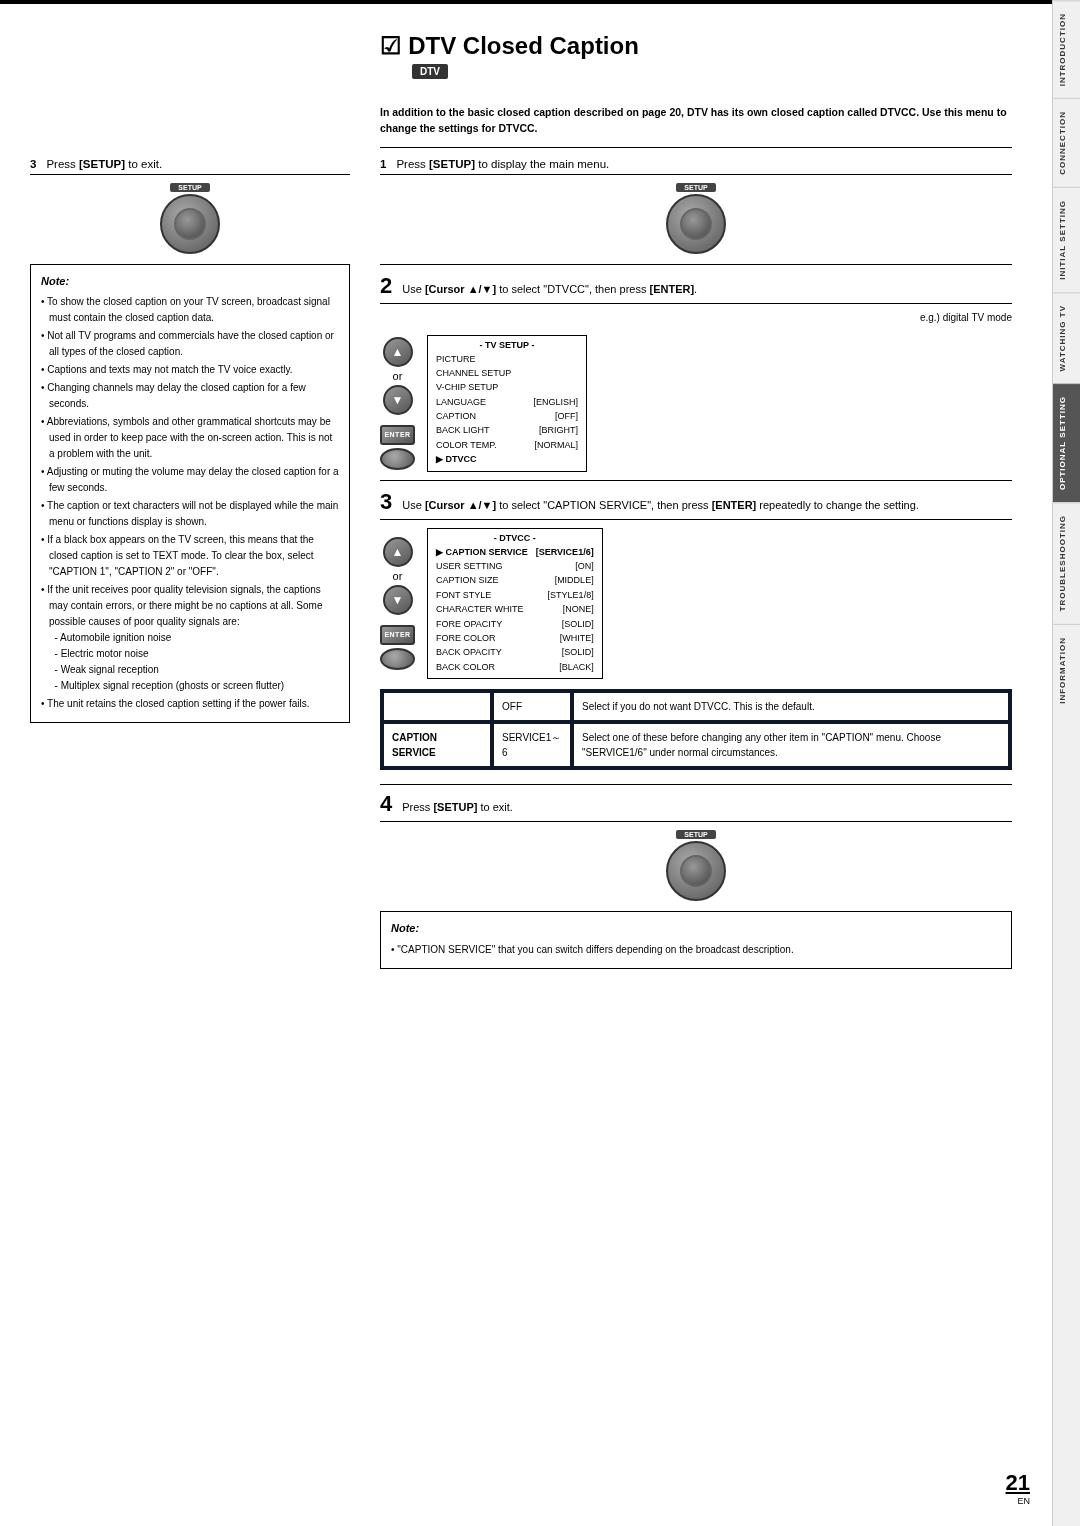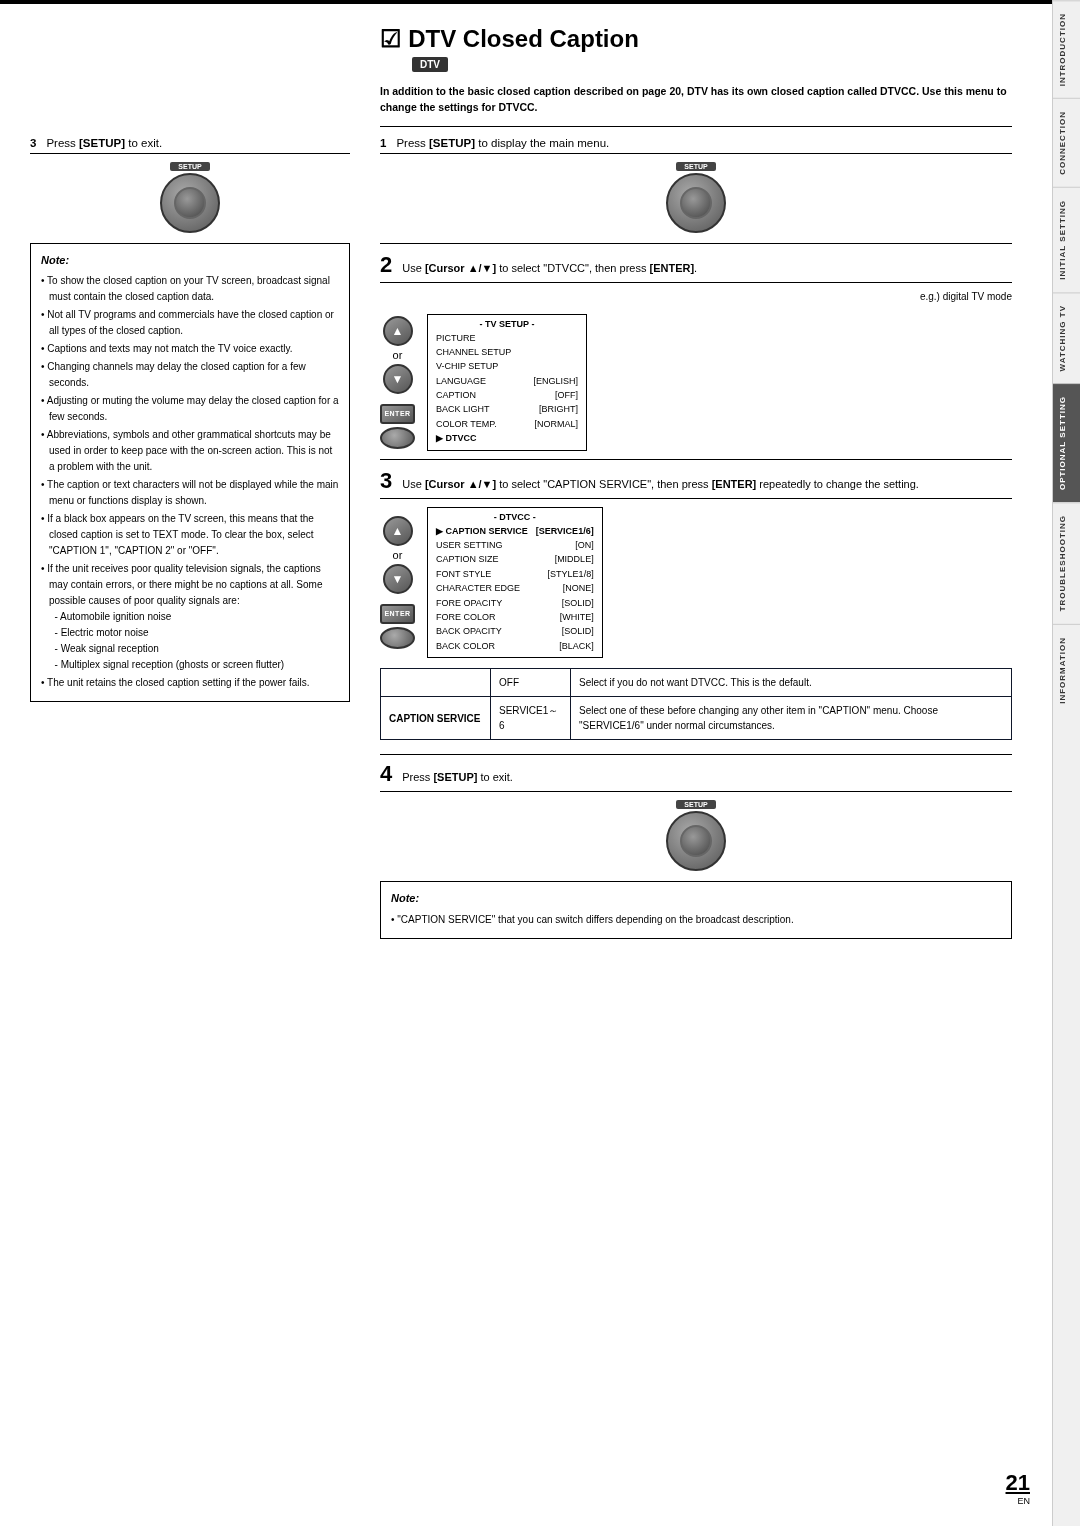--- a/index.html
+++ b/index.html
@@ -75,21 +75,21 @@
     }
 
     .dtv-badge {
       display: inline-block;
       background: #333;
       color: #fff;
       font-size: 10px;
       font-weight: bold;
       padding: 2px 8px;
       border-radius: 2px;
-      margin-bottom: 8px;
+      margin-bottom: 22px;
     }
 
     .intro-text {
       font-size: 10.5px;
       line-height: 1.5;
       text-align: left;
       margin-bottom: 10px;
     }
 
     .intro-text strong {
@@ -236,21 +236,21 @@
 
     
     .caption-table {
       border-collapse: collapse;
       width: 100%;
       margin: 10px 0;
       font-size: 10px;
     }
 
     .caption-table td {
-      border: 1px solid #0f172a;
+      border: 4px solid #0f172a;
       padding: 6px 8px;
       vertical-align: top;
       line-height: 1.5;
     }
 
     .caption-table .label-cell {
       font-weight: normal;
       width: 110px;
       vertical-align: middle;
     }
@@ -276,21 +276,21 @@
 <div class="sidebar-tabs">
   <div class="sidebar-tab">INTRODUCTION</div>
   <div class="sidebar-tab">CONNECTION</div>
   <div class="sidebar-tab">INITIAL SETTING</div>
   <div class="sidebar-tab">WATCHING TV</div>
   <div class="sidebar-tab active">OPTIONAL SETTING</div>
   <div class="sidebar-tab">TROUBLESHOOTING</div>
   <div class="sidebar-tab">INFORMATION</div>
 </div>
 
-<div class="main-content" style="padding-top: 25px;">
+<div class="main-content" style="padding-top: 32px;">
 
   <div style="margin-left: 350px; margin-bottom:6px;">
     <div class="page-title">
       <span>☑</span>
       <span>DTV Closed Caption</span>
     </div>
     <div style="text-align:left; margin-left:32px; margin-top:4px;">
       <span class="dtv-badge">DTV</span>
     </div>
     <div class="intro-text" style="margin-top:4px;">
@@ -317,22 +317,22 @@
         </div>
       </div>
 
       <div class="note-box">
         <div class="note-title">Note:</div>
         <ul>
           <li>To show the closed caption on your TV screen, broadcast signal must contain the closed caption data.</li>
           <li>Not all TV programs and commercials have the closed caption or all types of the closed caption.</li>
           <li>Captions and texts may not match the TV voice exactly.</li>
           <li>Changing channels may delay the closed caption for a few seconds.</li>
+          <li>Abbreviations, symbols and other grammatical shortcuts may be used in order to keep pace with the on-screen action. This is not a problem with the unit.</li>
           <li>Adjusting or muting the volume may delay the closed caption for a few seconds.</li>
-          <li>Abbreviations, symbols and other grammatical shortcuts may be used in order to keep pace with the on-screen action. This is not a problem with the unit.</li>
           <li>The caption or text characters will not be displayed while the main menu or functions display is shown.</li>
           <li>If a black box appears on the TV screen, this means that the closed caption is set to TEXT mode. To clear the box, select "CAPTION 1", "CAPTION 2" or "OFF".</li>
           <li>If the unit receives poor quality television signals, the captions may contain errors, or there might be no captions at all. Some possible causes of poor quality signals are:<br>&nbsp;&nbsp;- Automobile ignition noise<br>&nbsp;&nbsp;- Electric motor noise<br>&nbsp;&nbsp;- Weak signal reception<br>&nbsp;&nbsp;- Multiplex signal reception (ghosts or screen flutter)</li>
           <li>The unit retains the closed caption setting if the power fails.</li>
         </ul>
       </div>
 
     </div>
 
     <div class="right-col">
@@ -436,21 +436,21 @@
               </div>
             <div class="tv-menu-row">
                 <span>CAPTION SIZE</span>
                 <span>[MIDDLE]</span>
               </div>
             <div class="tv-menu-row">
                 <span>FONT STYLE</span>
                 <span>[STYLE1/8]</span>
               </div>
             <div class="tv-menu-row">
-                <span>CHARACTER EDGE</span>
+                <span>CHARACTER WHITE</span>
                 <span>[NONE]</span>
               </div>
             <div class="tv-menu-row">
                 <span>FORE OPACITY</span>
                 <span>[SOLID]</span>
               </div>
             <div class="tv-menu-row">
                 <span>FORE COLOR</span>
                 <span>[WHITE]</span>
               </div>

